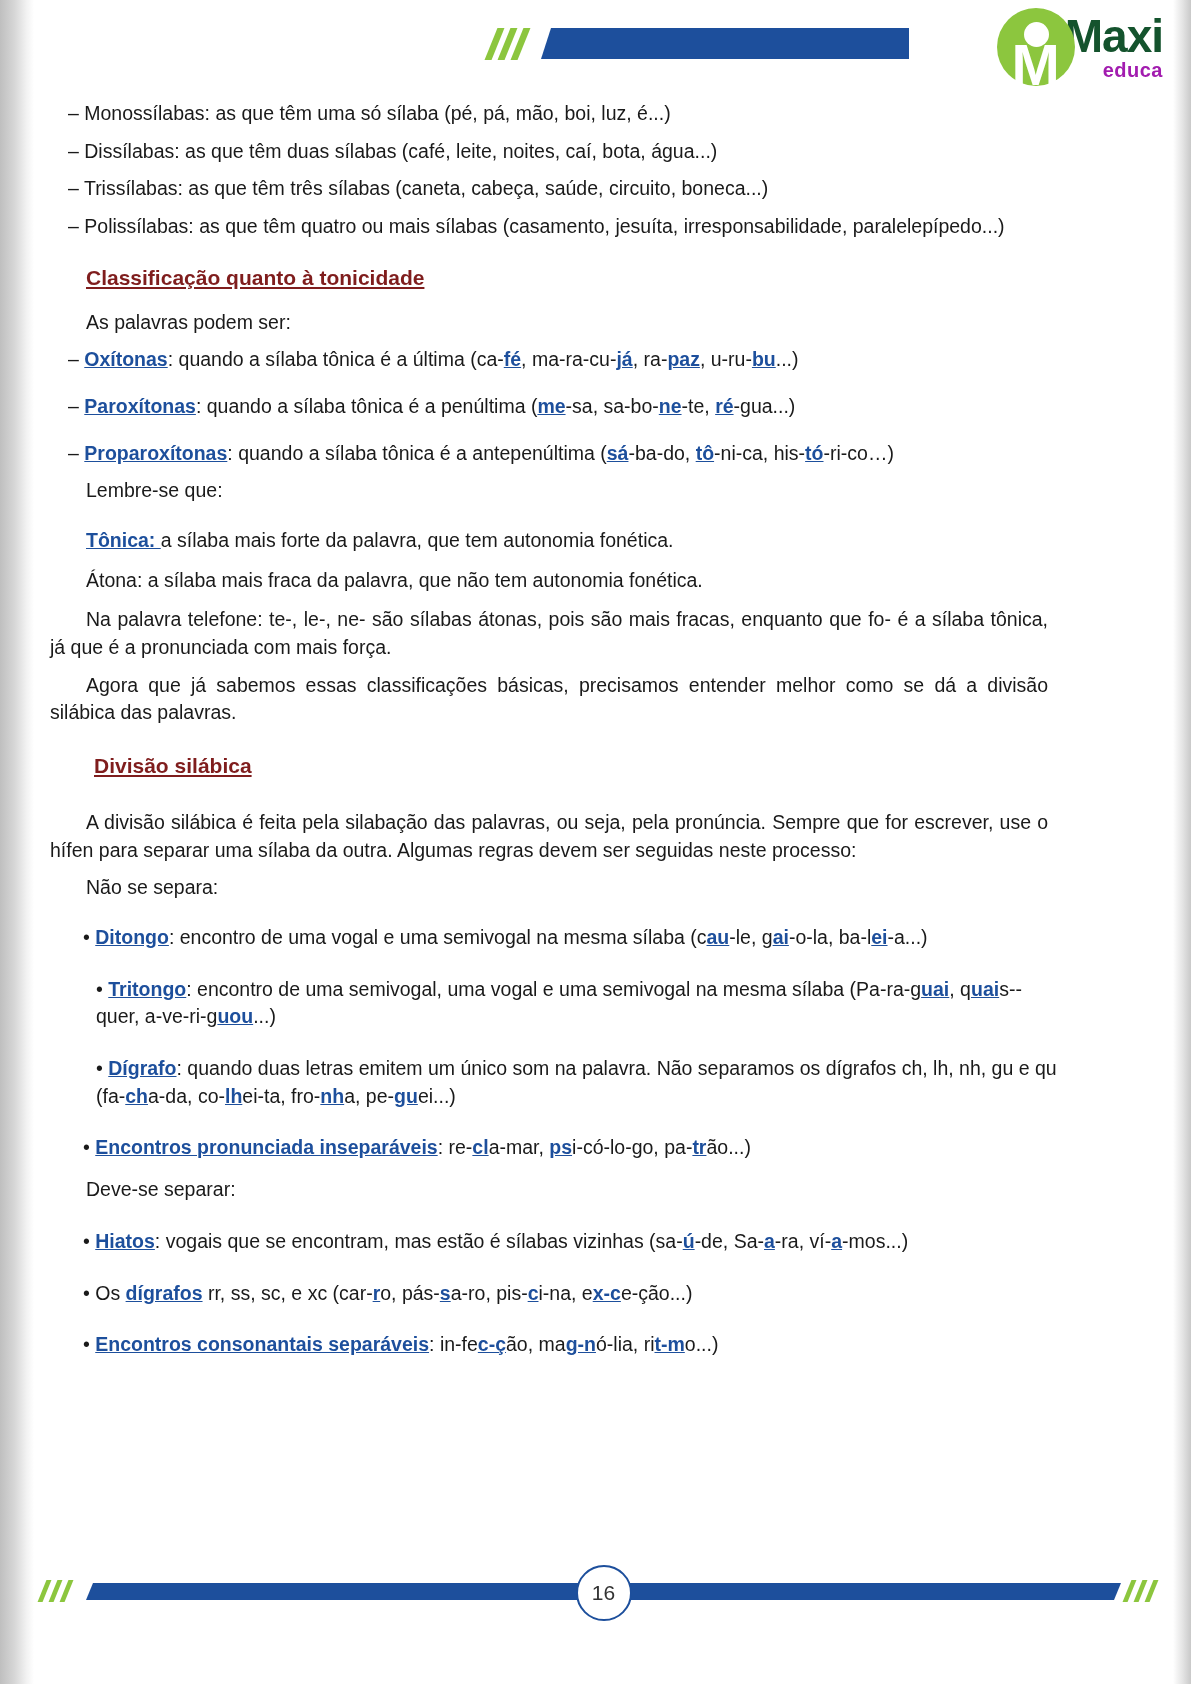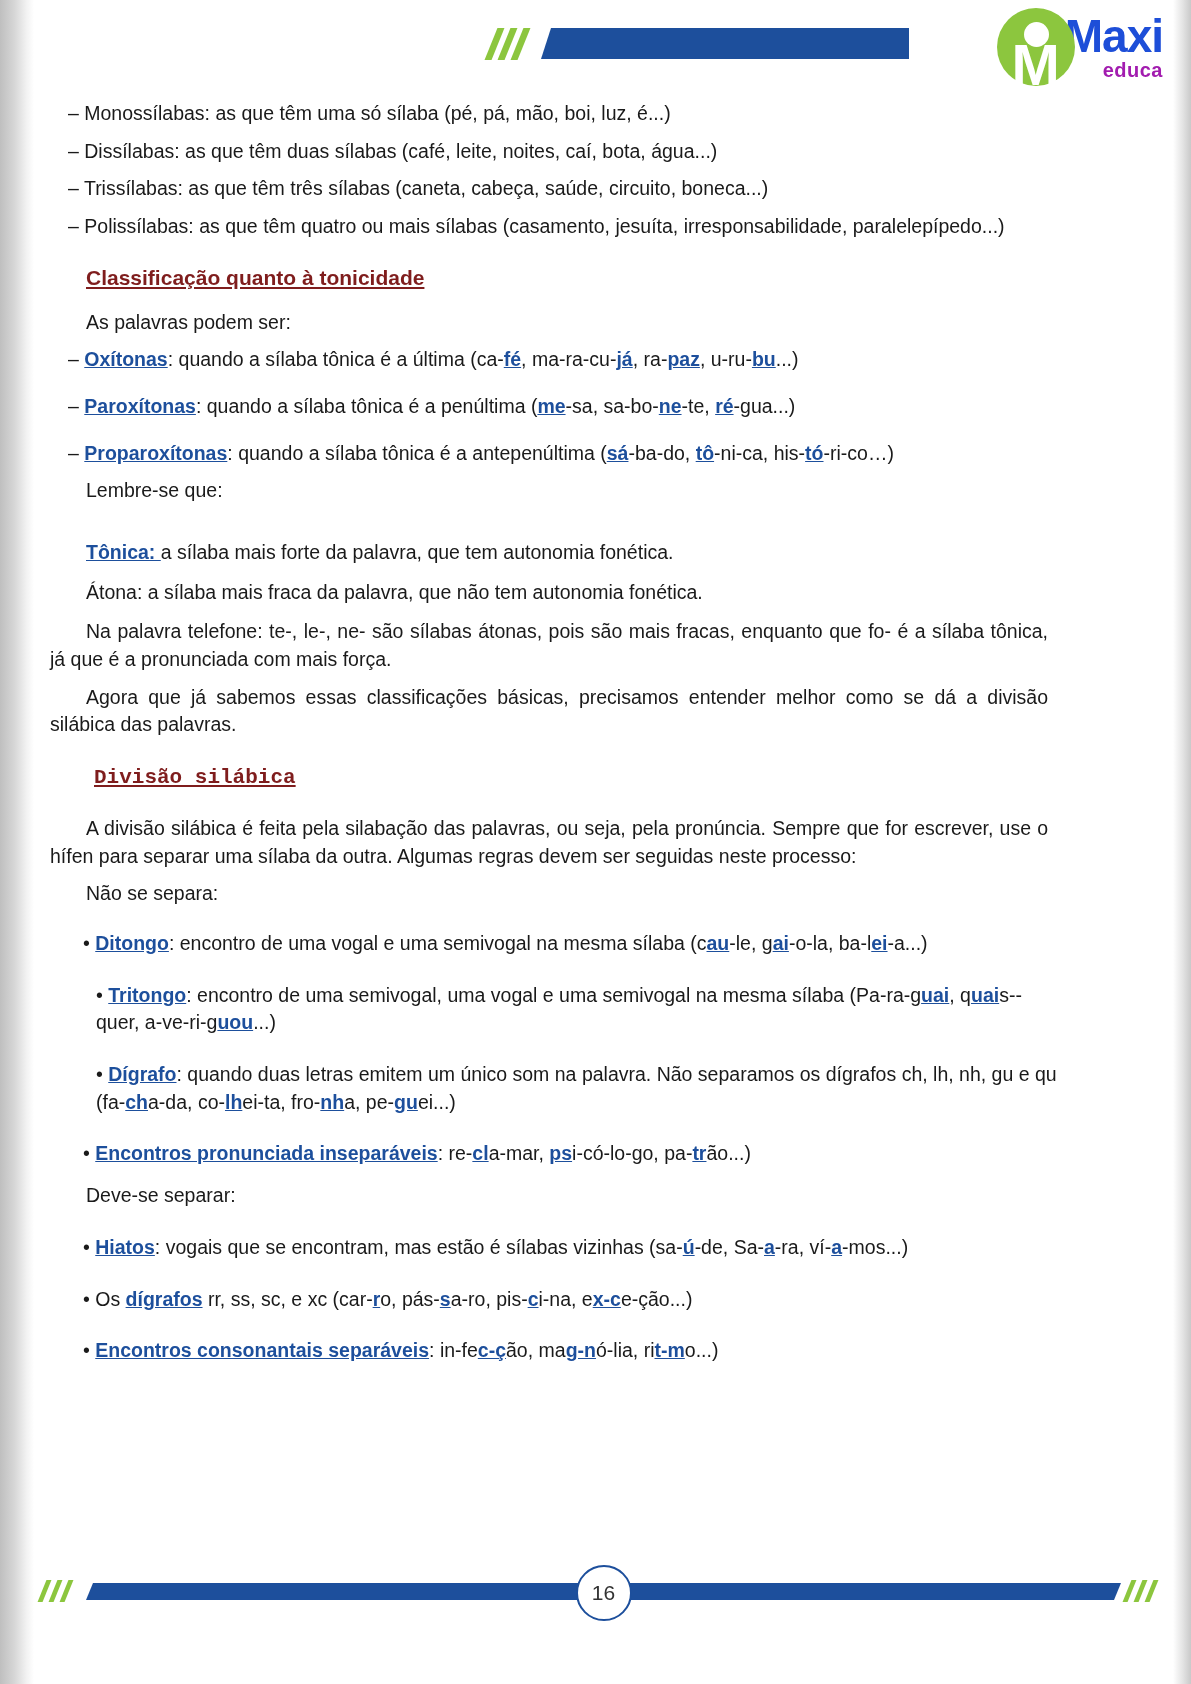--- a/index.html
+++ b/index.html
@@ -123,21 +123,21 @@
     margin-left: -10px;
     display: flex;
     flex-direction: column;
     justify-content: center;
   }
   .logo-maxi {
     font-family: "Liberation Sans", sans-serif;
     font-weight: bold;
     font-size: 46px;
     line-height: 46px;
-    color: #1d4ed8;
+    color: #14532d;
     letter-spacing: -1px;
   }
   .logo-educa {
     font-family: "Liberation Sans", sans-serif;
     font-weight: bold;
     font-size: 20px;
     line-height: 22px;
     color: #a21caf;
     text-align: right;
     letter-spacing: 0.5px;
@@ -186,22 +186,21 @@
     font-size: 21px;
     font-weight: bold;
     color: #7f1d1d;
     text-decoration: underline;
     margin: 22px 0 16px 0;
     padding-left: 36px;
   }
   h2.section.indent2 {
     padding-left: 44px;
     margin-top: 24px;
-    margin-bottom: 22px;
-    font-family: Liberation Mono, monospace;
+    margin-bottom: 28px;
   }
   .b {
     font-weight: bold;
     color: #1d4f9c;
     text-decoration: underline;
   }
   .hl {
     font-weight: bold;
     color: #1d4f9c;
     text-decoration: underline;
@@ -307,21 +306,21 @@
 
     <h2 class="section">Classificação quanto à tonicidade</h2>
     <p class="plain">As palavras podem ser:</p>
 
     <p class="dash-item"><span>–</span> <span class="b">Oxítonas</span><span>: quando a sílaba tônica é a última (ca-</span><span class="hl">fé</span><span>, ma-ra-cu-</span><span class="hl">já</span><span>, ra-</span><span class="hl">paz</span><span>, u-ru-</span><span class="hl">bu</span><span>...)</span></p>
 
     <p class="dash-item"><span>–</span> <span class="b">Paroxítonas</span><span>:  quando a sílaba tônica é a penúltima (</span><span class="hl">me</span><span>-sa, sa-bo-</span><span class="hl">ne</span><span>-te, </span><span class="hl">ré</span><span>-gua...)</span></p>
 
     <p class="dash-item tight"><span>–</span> <span class="b">Proparoxítonas</span><span>: quando a sílaba tônica é a antepenúltima (</span><span class="hl">sá</span><span>-ba-do, </span><span class="hl">tô</span><span>-ni-ca, his-</span><span class="hl">tó</span><span>-ri-co…)</span></p>
 
-    <p class="plain" style="padding-left:36px;margin-bottom:34px;">Lembre-se que:</p>
+    <p class="plain" style="padding-left:36px;margin-bottom:22px;">Lembre-se que:</p>
 
     <p class="plain" style="padding-left:36px;margin-bottom:12px;"><span class="b">Tônica: </span><span>a sílaba mais forte da palavra, que tem autonomia fonética.</span></p>
 
     <p class="plain" style="padding-left:36px;margin-bottom:12px;">Átona: a sílaba mais fraca da palavra, que não tem autonomia fonética.</p>
 
     <p class="para">Na palavra telefone: te-, le-, ne- são sílabas átonas, pois são mais fracas, enquanto que fo- é a sílaba tônica, já que é a pronunciada com mais força.</p>
 
     <p class="para para-gap">Agora que já sabemos essas classificações básicas, precisamos entender melhor como se dá a divisão silábica das palavras.</p>
 
     <h2 class="section indent2">Divisão silábica</h2>

